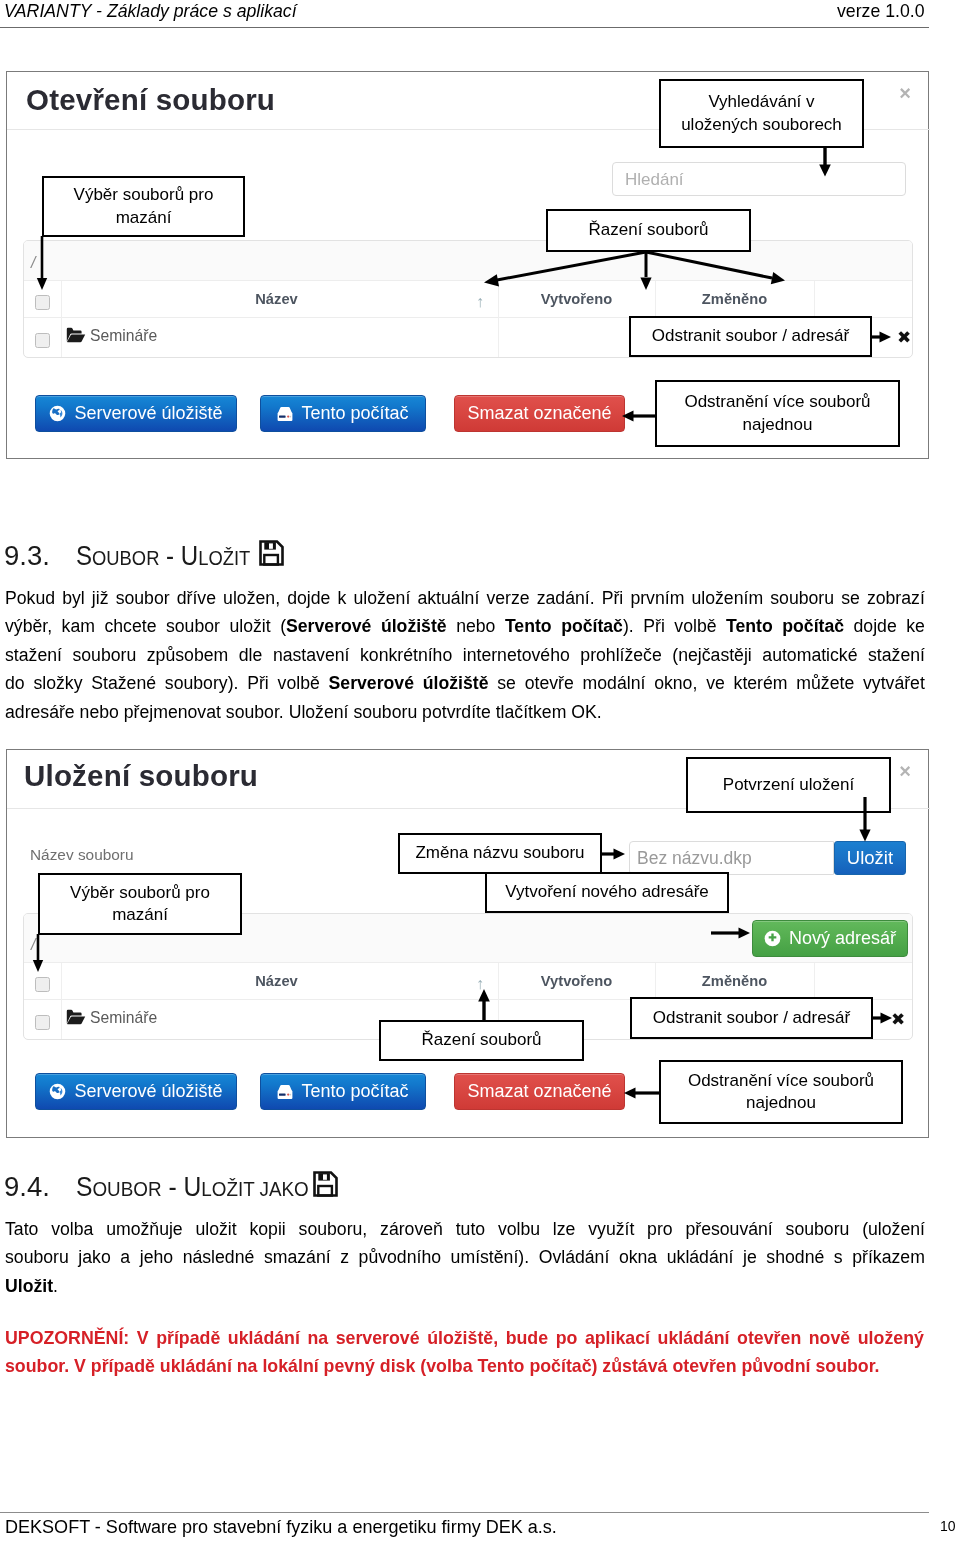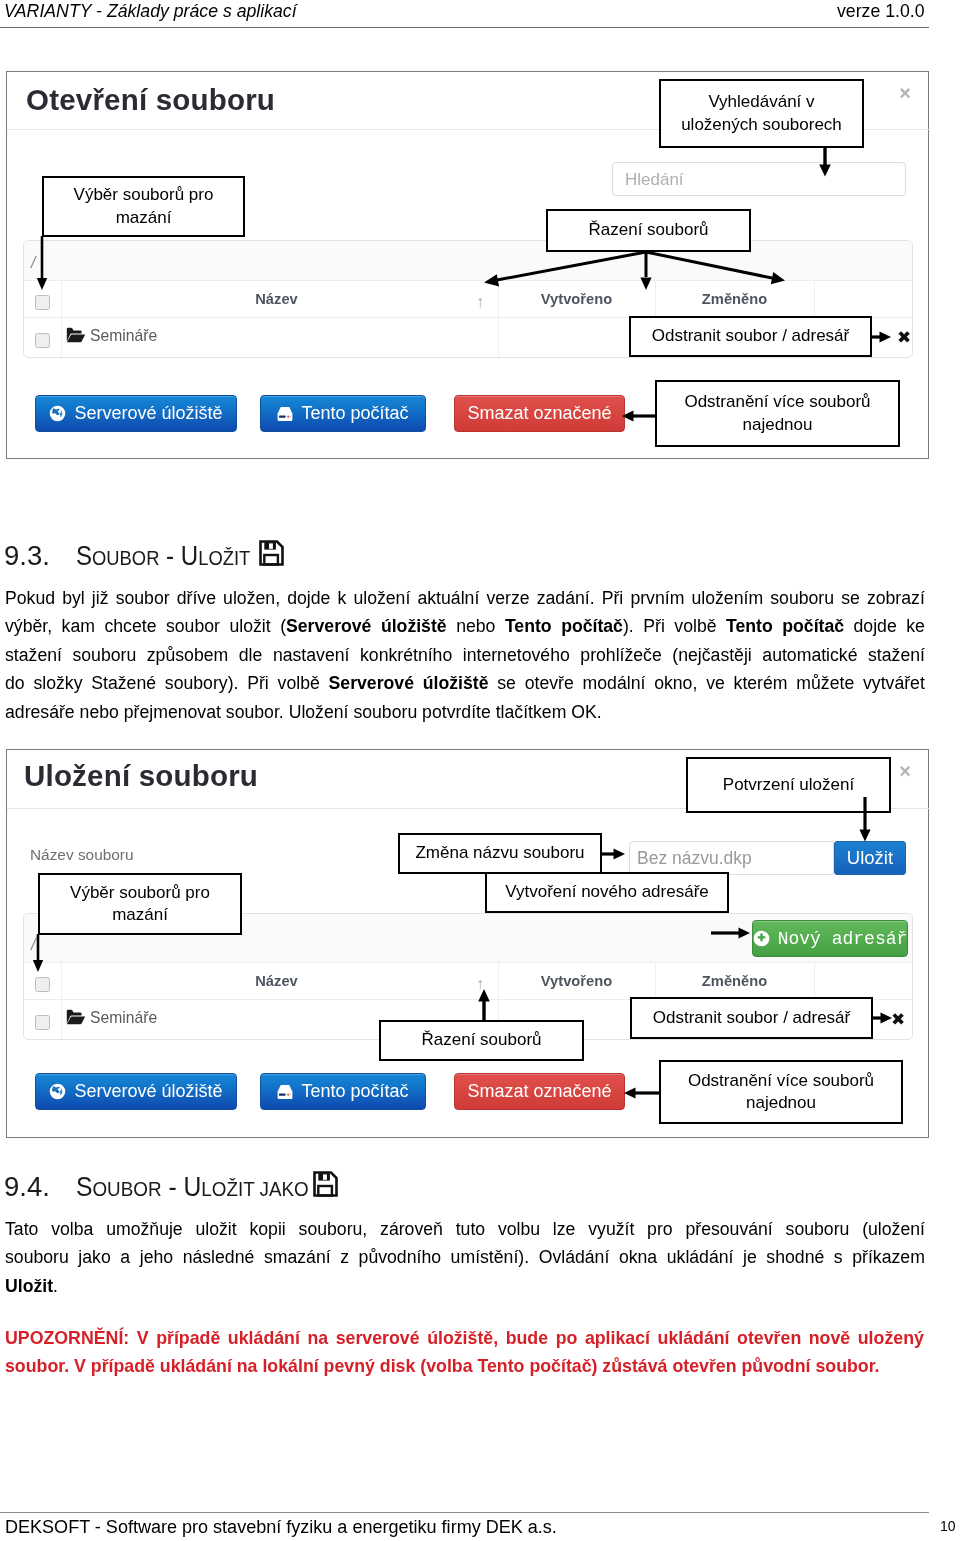--- a/index.html
+++ b/index.html
@@ -38,21 +38,21 @@
   .cbx{position:absolute;box-sizing:border-box;border:1.2px solid #bdbdbd;border-radius:2.5px;background:#efefef;}
 
   
   .btn{position:absolute;box-sizing:border-box;border-radius:4px;color:#fff;text-align:center;white-space:nowrap;
        display:flex;align-items:center;justify-content:center;}
   .btn.blue{background:linear-gradient(#1787d6 0%,#1278cc 30%,#1160bd 65%,#0f49b0 100%);border:1px solid #0e4f9e;
             box-shadow:inset 0 1px 0 rgba(255,255,255,.22);}
   .btn.red{background:linear-gradient(#e0504c 0%,#d94742 45%,#cf3a36 100%);border:1px solid #bd3531;
            box-shadow:inset 0 1px 0 rgba(255,255,255,.22);}
   .btn.green{background:linear-gradient(#62b95c 0%,#55ae50 45%,#44a044 100%);border:1px solid #3d8b3d;
-             box-shadow:inset 0 1px 0 rgba(255,255,255,.22);font-family:Liberation Mono, monospace;}
+             box-shadow:inset 0 1px 0 rgba(255,255,255,.22);}
   .btn.flatblue{background:linear-gradient(#1c7fd0 0%,#1a72c6 50%,#1560bb 100%);border:1px solid #1765ad;}
   .btn .lbl{margin-left:8px;}
 
   
   .ann{position:absolute;box-sizing:border-box;border:2px solid #000;background:#fff;color:#000;
        display:flex;align-items:center;justify-content:center;text-align:center;line-height:1.32;}
   .lead{position:absolute;}
   .lead svg{display:block;overflow:visible;}
 
   

